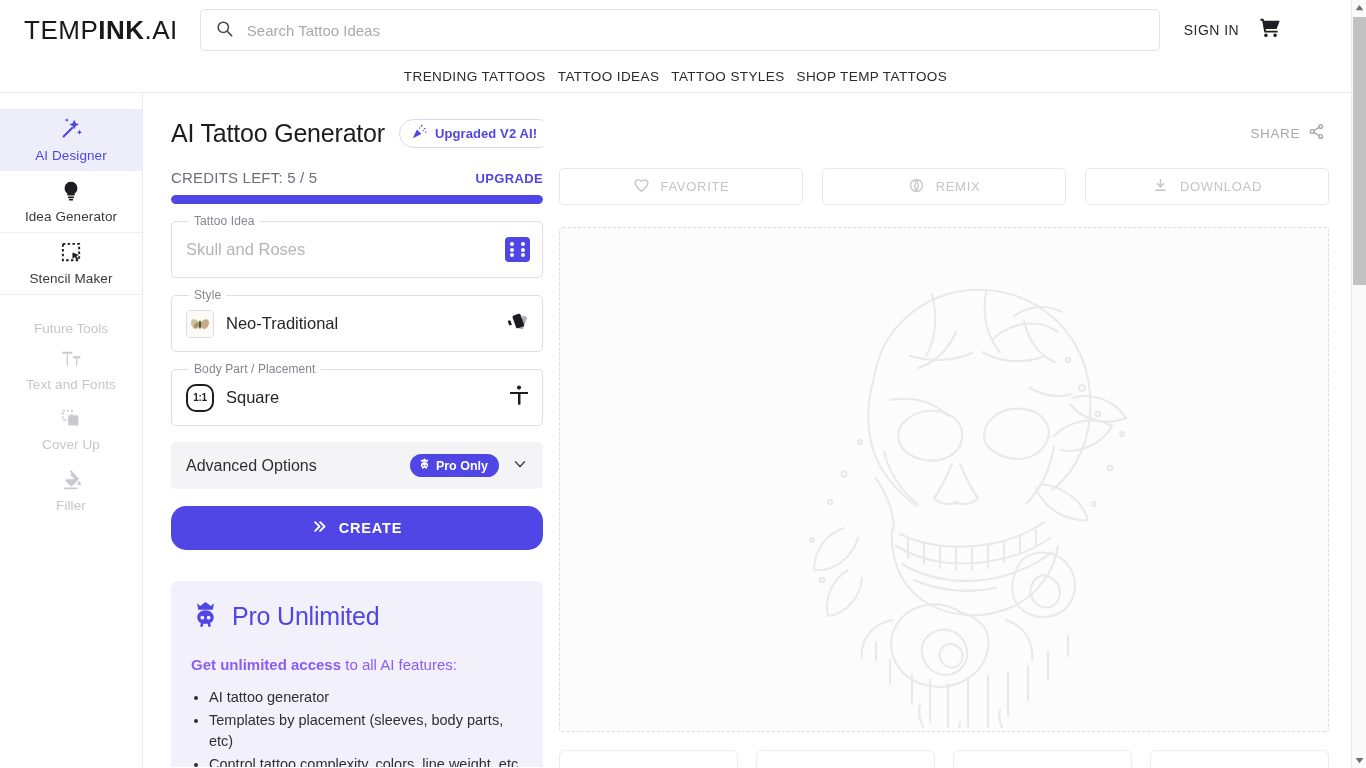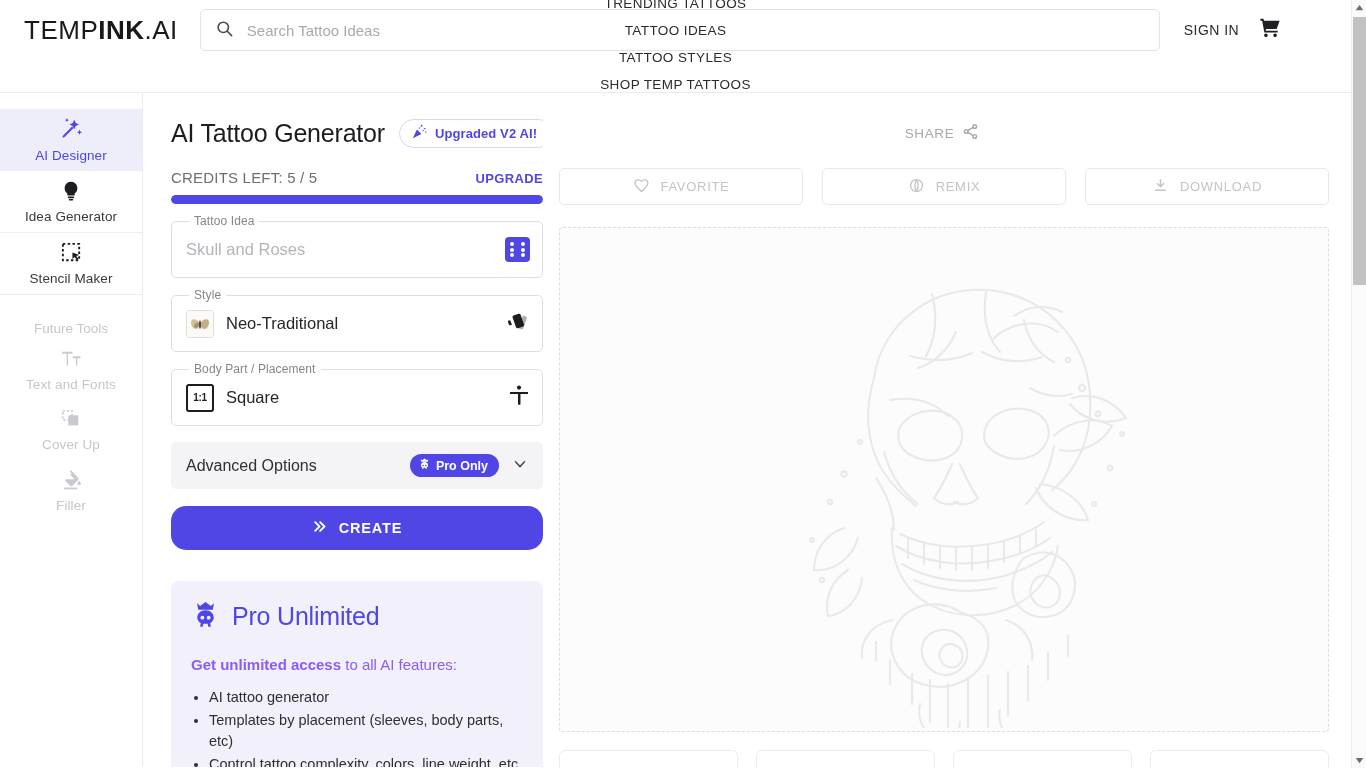--- a/index.html
+++ b/index.html
@@ -73,25 +73,24 @@
     white-space: nowrap;
     cursor: pointer;
   }
   .cart { cursor: pointer; display: flex; align-items: center; }
 
   
   .navbar {
     height: 33px;
     display: flex;
     align-items: center;
-    justify-content: flex-end;
+    justify-content: center;
     gap: 12px;
     border-bottom: 1px solid #ececed;
     background: #fff;
-    flex-direction: column;
   }
   .navitem {
     font-size: 13.5px;
     letter-spacing: 0.4px;
     color: #2b2b2f;
     cursor: pointer;
     white-space: nowrap;
   }
 
   
@@ -265,21 +264,21 @@
     border-radius: 4px;
     margin-right: 12px;
     flex: 0 0 auto;
     display: flex; align-items: center; justify-content: center;
     overflow: hidden;
     background: #fdfdfd;
   }
   .ratiobox {
     width: 28px; height: 28px;
     border: 2px solid #1d1d21;
-    border-radius: 3px;
+    border-radius: 10px;
     margin-right: 12px;
     flex: 0 0 auto;
     display: flex; align-items: center; justify-content: center;
     font-size: 10px; font-weight: 700; color: #1d1d21;
     letter-spacing: -0.3px;
     background: #fff;
   }
   .fieldbtn { cursor: pointer; display: flex; align-items: center; flex: 0 0 auto; }
   .dice {
     width: 25px; height: 25px;
@@ -372,21 +371,21 @@
     color: #2e2e33;
     line-height: 21px;
   }
   .prolist li { margin-bottom: 2px; }
 
   
   .sharerow {
     height: 44px;
     display: flex;
     align-items: center;
-    justify-content: center;
+    justify-content: flex-end;
     gap: 8px;
     padding-right: 4px;
   }
   .sharelbl {
     font-size: 13.5px;
     letter-spacing: 0.6px;
     color: #a8a8af;
     cursor: pointer;
   }
   .actionrow {

